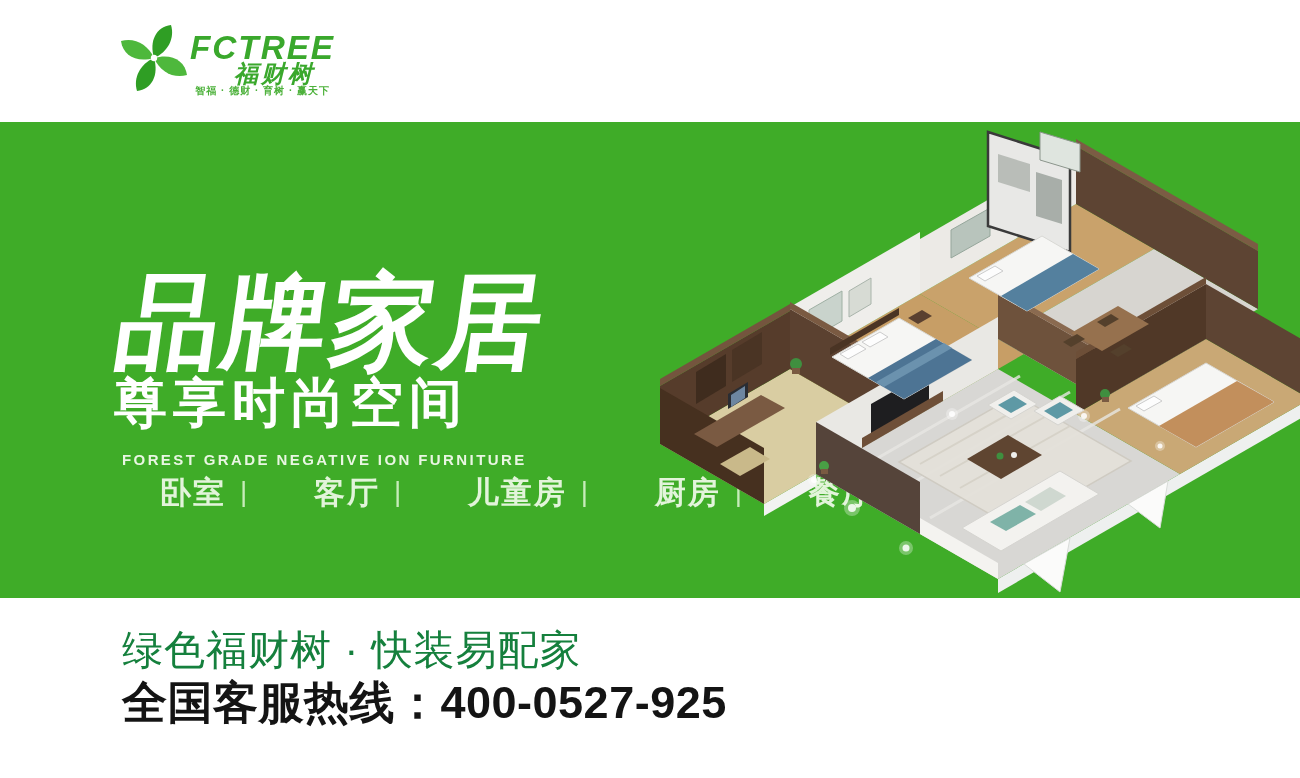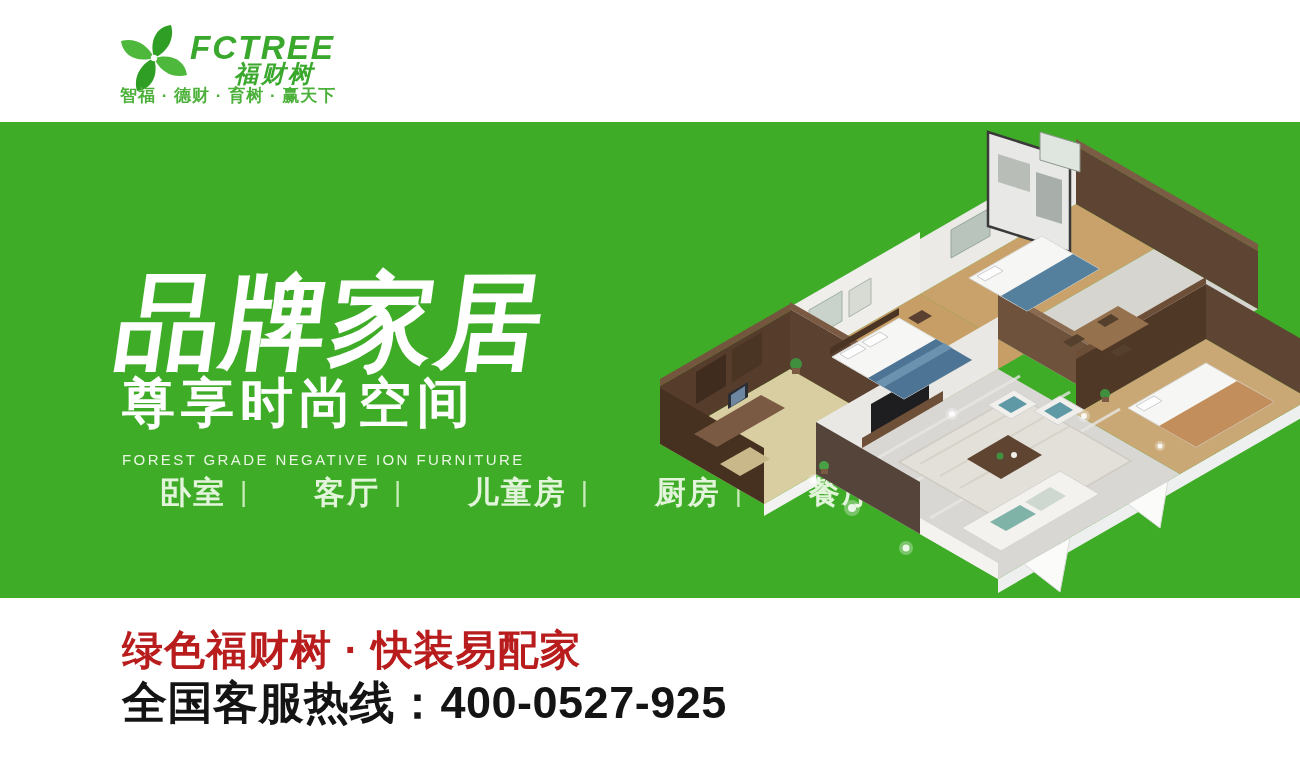--- a/index.html
+++ b/index.html
@@ -16,61 +16,61 @@
     font-size:34px;font-weight:bold;font-style:italic;
     color:#3aa82c;letter-spacing:2px;white-space:nowrap;
     transform:scaleX(.98);transform-origin:left;
   }
   .brand-cn{
     position:absolute;left:116px;top:42px;
     font-size:24px;font-weight:bold;font-style:italic;
     color:#3aa82c;letter-spacing:3px;white-space:nowrap;
   }
   .tagline{
-    position:absolute;left:2px;top:68px;width:210px;text-align:left;
-    font-size:17px;font-weight:bold;color:#4cb13a;
+    position:absolute;left:2px;top:68px;width:210px;text-align:right;
+    font-size:10px;font-weight:bold;color:#4cb13a;
     letter-spacing:1px;white-space:nowrap;
   }
   
   .green-band{
     position:absolute;left:0;top:122px;width:1300px;height:476px;
     background:#3fac28;
   }
   .hero-title{
     position:absolute;left:110px;top:270px;
     font-size:104px;font-weight:bold;color:#ffffff;
     letter-spacing:3px;white-space:nowrap;line-height:1;
     transform:skewX(-8deg);transform-origin:left bottom;
   }
   .hero-subtitle{
-    position:absolute;left:122px;top:376px;
+    position:absolute;left:114px;top:376px;
     font-size:53px;font-weight:bold;color:#ffffff;
     letter-spacing:6px;white-space:nowrap;line-height:1;text-align:right;
   }
   .hero-en{
     position:absolute;left:122px;top:451px;
-    font-size:15px;font-weight:normal;color:#e9f6e2;
+    font-size:15px;font-weight:bold;color:#e9f6e2;
     letter-spacing:2.4px;white-space:nowrap;
   }
   .room-list{
     position:absolute;left:116px;top:474px;
     font-size:31px;font-weight:bold;color:#e2f4da;
     white-space:nowrap;line-height:1.2;
   }
   .room-list .room{letter-spacing:2px;margin-left:44px;}
   .room-list .sep{
     color:#c7ecba;font-weight:normal;font-size:28px;
     margin:0 14px;position:relative;top:-2px;
   }
   
   .apartment{position:absolute;left:600px;top:114px;width:700px;height:510px;}
   
   .footer-slogan{
     position:absolute;left:122px;top:628px;
-    font-size:41px;font-weight:bold;color:#b91c1c;
+    font-size:41px;font-weight:normal;color:#15803d;
     letter-spacing:1px;white-space:nowrap;line-height:1.1;
   }
   .footer-hotline{
     position:absolute;left:122px;top:678px;
     font-size:45px;font-weight:600;color:#141414;
     white-space:nowrap;line-height:1.1;letter-spacing:.5px;
   }
 </style>
 </head>
 <body>

